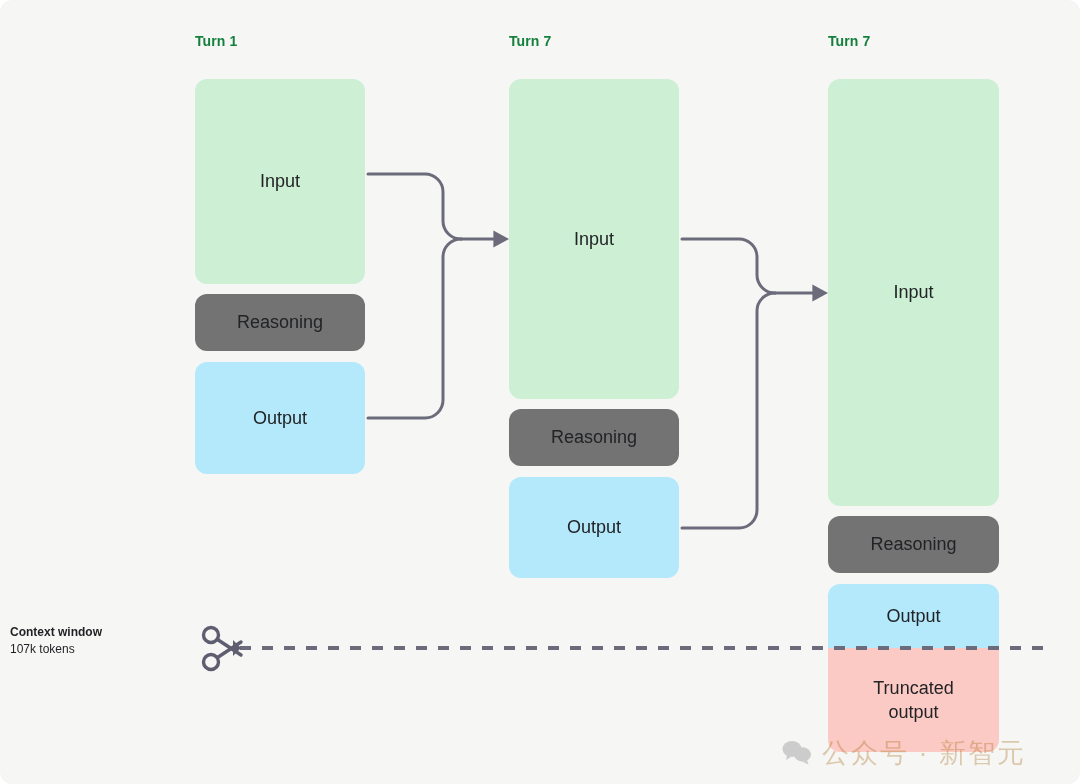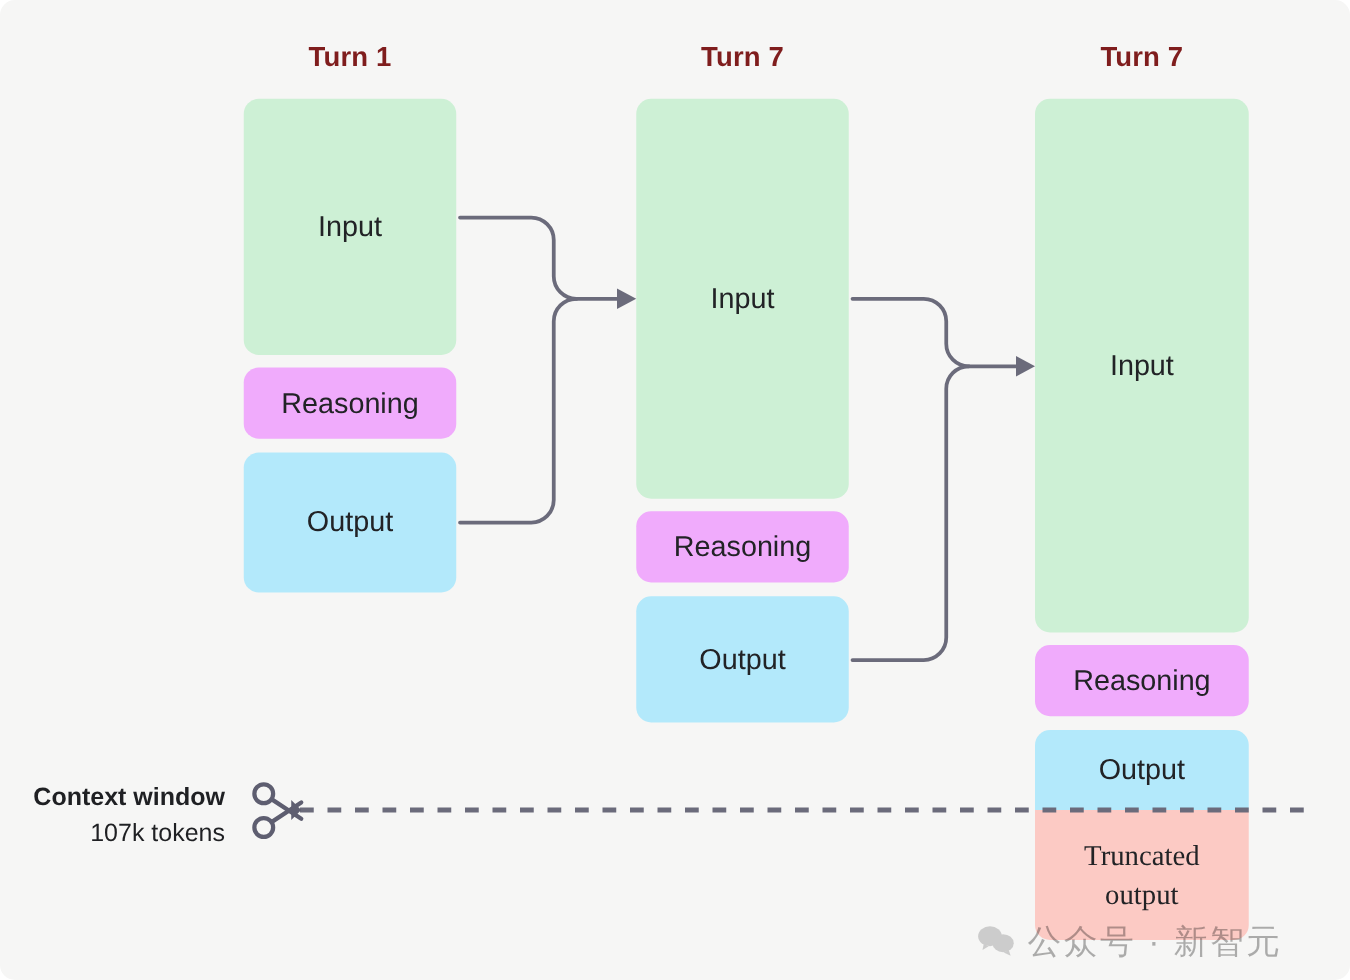--- a/index.html
+++ b/index.html
@@ -19,54 +19,54 @@
     width: 1080px;
     height: 784px;
     background: #f6f6f5;
     border-radius: 12px;
     overflow: hidden;
   }
 
   
   .turn-title {
     position: absolute;
-    font-size: 22px;
+    font-size: 14px;
     font-weight: 700;
-    color: #7f1d1d;
-    text-align: center;
+    color: #15803d;
+    text-align: left;
     letter-spacing: 0.1px;
   }
 
   
   .block {
     position: absolute;
     border-radius: 12px;
     display: flex;
     align-items: center;
     justify-content: center;
-    font-size: 23px;
+    font-size: 18px;
     color: #222326;
     box-sizing: border-box;
     text-align: center;
     line-height: 1.35;
   }
   .block.input     { background: #cdf0d5; }
-  .block.reasoning { background: #f0abfc; }
+  .block.reasoning { background: #737373; }
   .block.output    { background: #b3e9fb; }
-  .block.truncated { background: #fccac4; font-family: Liberation Serif, serif; }
+  .block.truncated { background: #fccac4; }
 
   
   .block.output.stacked-top    { border-bottom-left-radius: 0; border-bottom-right-radius: 0; }
   .block.truncated.stacked-bot { border-top-left-radius: 0;    border-top-right-radius: 0; }
 
   
   .ctx-label {
     position: absolute;
-    text-align: right;
-    font-size: 20px;
+    text-align: left;
+    font-size: 12px;
     color: #1f2023;
     line-height: 1.45;
   }
   .ctx-label .l1 { font-weight: 700; }
   .ctx-label .l2 { font-weight: 400; }
 
   
   svg.overlay {
     position: absolute;
     left: 0;
@@ -81,21 +81,21 @@
   .watermark {
     position: absolute;
     display: flex;
     align-items: center;
     gap: 10px;
     opacity: 0.30;
     pointer-events: none;
   }
   .watermark .wm-text {
     font-size: 27px;
-    color: #000000;
+    color: #a16207;
     letter-spacing: 2px;
     white-space: nowrap;
   }
 </style>
 </head>
 <body>
 
 <div id="canvas">
 
   <div class="turn-title" style="left:195px; top:33px; width:170px;">Turn 1</div>

